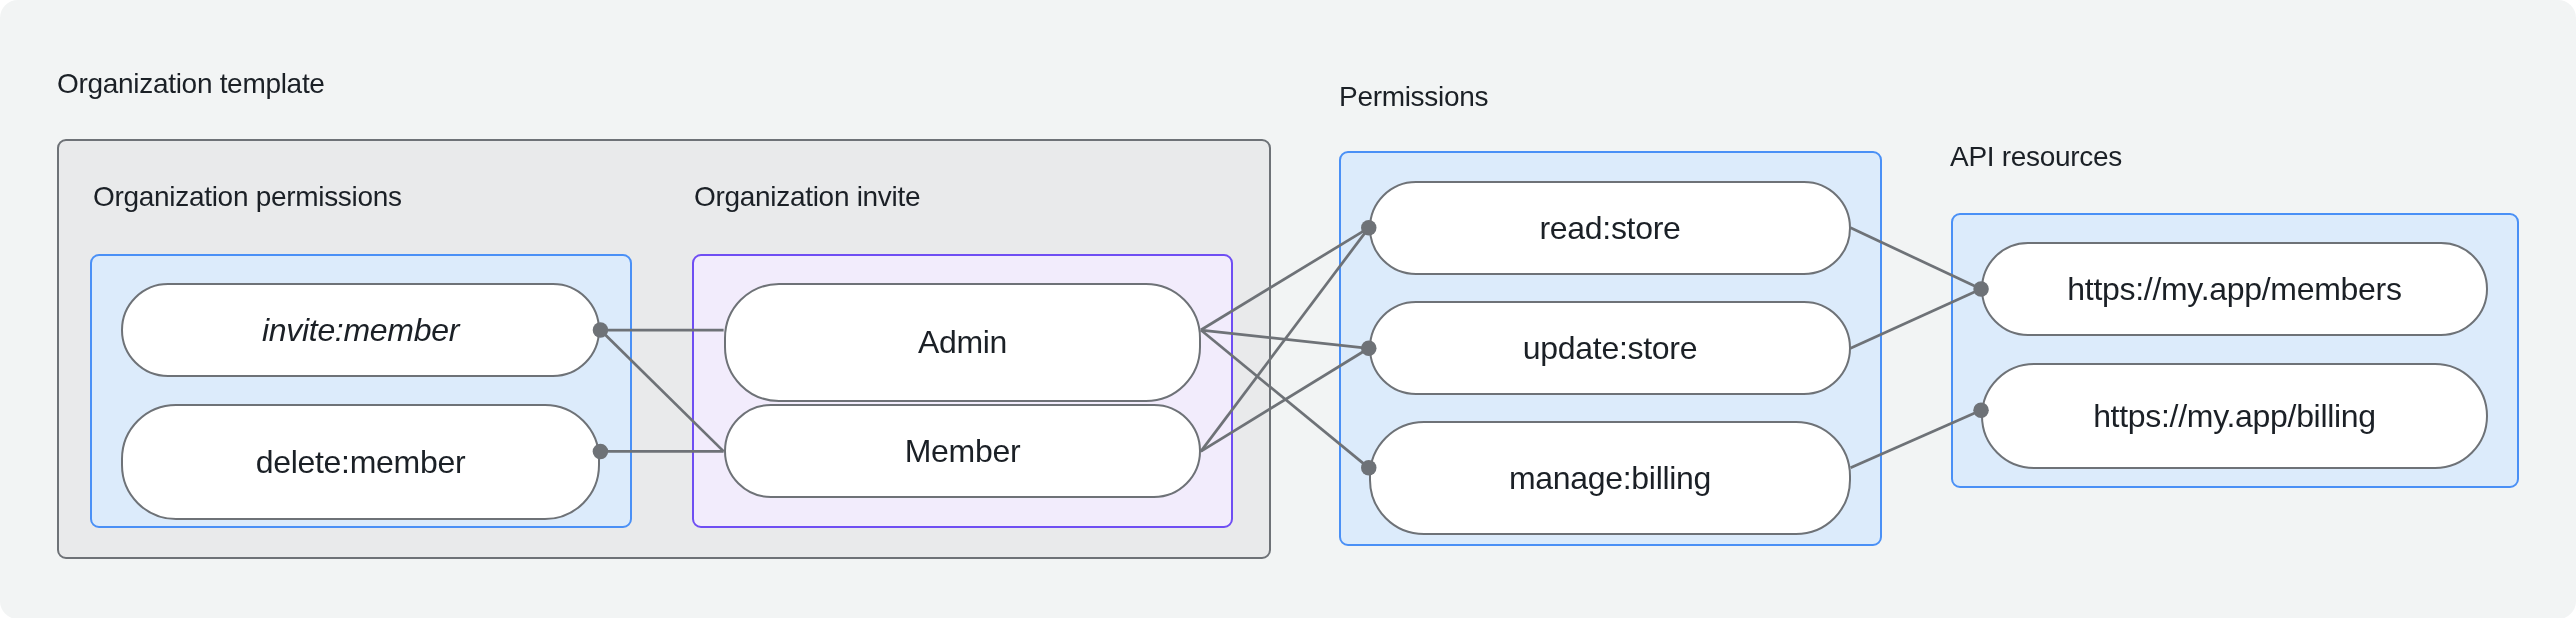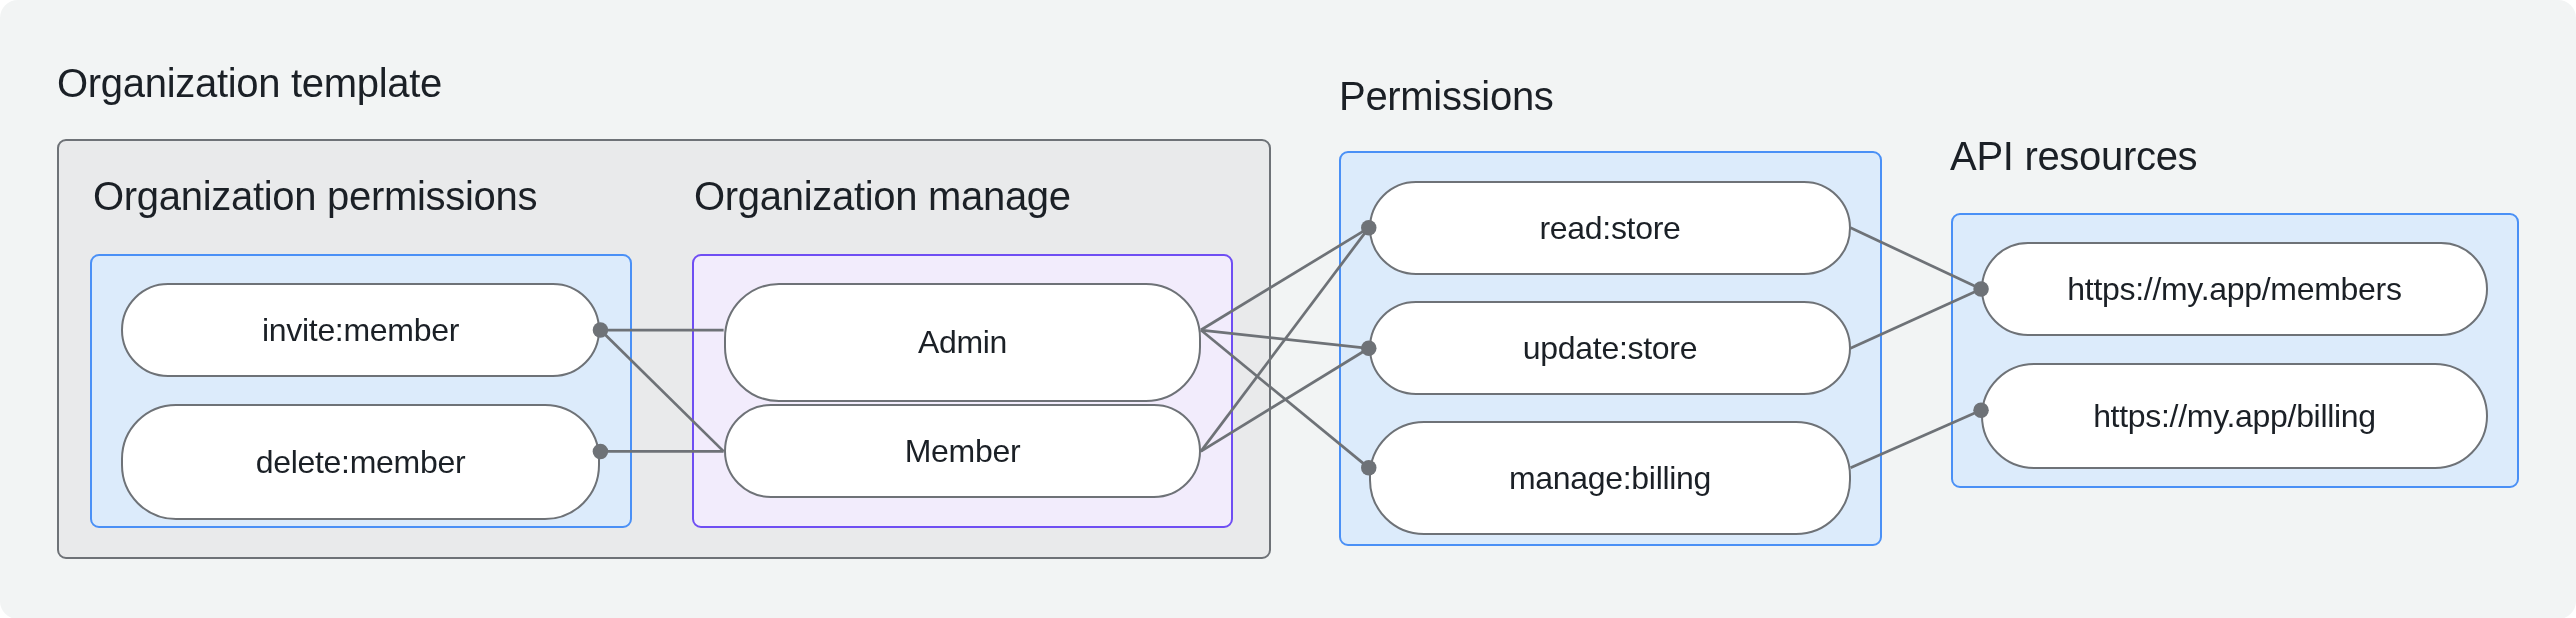--- a/index.html
+++ b/index.html
@@ -21,21 +21,21 @@
     position: absolute;
     border-radius: 9px;
     border: 2.7px solid;
     box-sizing: border-box;
   }
   .gbox.gray   { background: var(--template-box-bg);  border-color: var(--template-box-border); }
   .gbox.blue   { background: var(--blue-box-bg);      border-color: var(--blue-box-border); }
   .gbox.purple { background: var(--purple-box-bg);    border-color: var(--purple-box-border); }
   .dlabel {
     position: absolute;
-    font-size: 40px;
+    font-size: 28px;
     line-height: 47px;
     white-space: nowrap;
     letter-spacing: -0.3px;
   }
   .pill {
     position: absolute;
     box-sizing: border-box;
     background: var(--pill-bg, #ffffff);
     border: 2.7px solid var(--pill-border, #6e7277);
     border-radius: 55px;
@@ -65,42 +65,42 @@
   <div class="gbox purple" style="left:692px; top:254px; width:541px; height:274px;"></div>
 
   <div class="gbox blue" style="left:1339px; top:151px; width:543px; height:395px;"></div>
 
   <div class="gbox blue" style="left:1951px; top:213px; width:568px; height:275px;"></div>
 
   <div class="dlabel" style="left:57px; top:60px;">Organization template</div>
 
   <div class="dlabel" style="left:93px; top:173px;">Organization permissions</div>
 
-  <div class="dlabel" style="left:694px; top:173px;">Organization manage</div>
+  <div class="dlabel" style="left:694px; top:173px;">Organization invite</div>
 
   <div class="dlabel" style="left:1339px; top:73px;">Permissions</div>
 
   <div class="dlabel" style="left:1950px; top:133px;">API resources</div>
 
   <svg class="layer" id="wires" viewBox="0 0 2823 678">
       <line x1="658" y1="361.5" x2="793" y2="361.5" stroke="#6e7277" stroke-width="3"></line>
       <line x1="658" y1="361.5" x2="793" y2="494.5" stroke="#6e7277" stroke-width="3"></line>
       <line x1="658" y1="494.5" x2="793" y2="494.5" stroke="#6e7277" stroke-width="3"></line>
       <line x1="1316" y1="361.5" x2="1500" y2="249.5" stroke="#6e7277" stroke-width="3"></line>
       <line x1="1316" y1="361.5" x2="1500" y2="381.5" stroke="#6e7277" stroke-width="3"></line>
       <line x1="1316" y1="361.5" x2="1500" y2="512.5" stroke="#6e7277" stroke-width="3"></line>
       <line x1="1316" y1="494.5" x2="1500" y2="249.5" stroke="#6e7277" stroke-width="3"></line>
       <line x1="1316" y1="494.5" x2="1500" y2="381.5" stroke="#6e7277" stroke-width="3"></line>
       <line x1="2028" y1="249.5" x2="2171" y2="316.5" stroke="#6e7277" stroke-width="3"></line>
       <line x1="2028" y1="381.5" x2="2171" y2="316.5" stroke="#6e7277" stroke-width="3"></line>
       <line x1="2028" y1="512.5" x2="2171" y2="449.5" stroke="#6e7277" stroke-width="3"></line>
     </svg>
 
   <div id="nodes">
-      <div class="pill" style="left: 121px; top: 283px; width: 479px; height: 94px;">invite:member</div>
+      <div class="pill" style="left: 121px; top: 283px; width: 479px; height: 94px; font-style: italic;">invite:member</div>
       <div class="pill" style="left: 121px; top: 404px; width: 479px; height: 116px;">delete:member</div>
       <div class="pill" style="left: 724px; top: 283px; width: 477px; height: 119px;">Admin</div>
       <div class="pill" style="left: 724px; top: 404px; width: 477px; height: 94px;">Member</div>
       <div class="pill" style="left: 1369px; top: 181px; width: 482px; height: 94px;">read:store</div>
       <div class="pill" style="left: 1369px; top: 301px; width: 482px; height: 94px;">update:store</div>
       <div class="pill" style="left: 1369px; top: 421px; width: 482px; height: 114px;">manage:billing</div>
       <div class="pill" style="left: 1981px; top: 242px; width: 507px; height: 94px;">https://my.app/members</div>
       <div class="pill" style="left: 1981px; top: 363px; width: 507px; height: 106px;">https://my.app/billing</div>
     </div>
 

